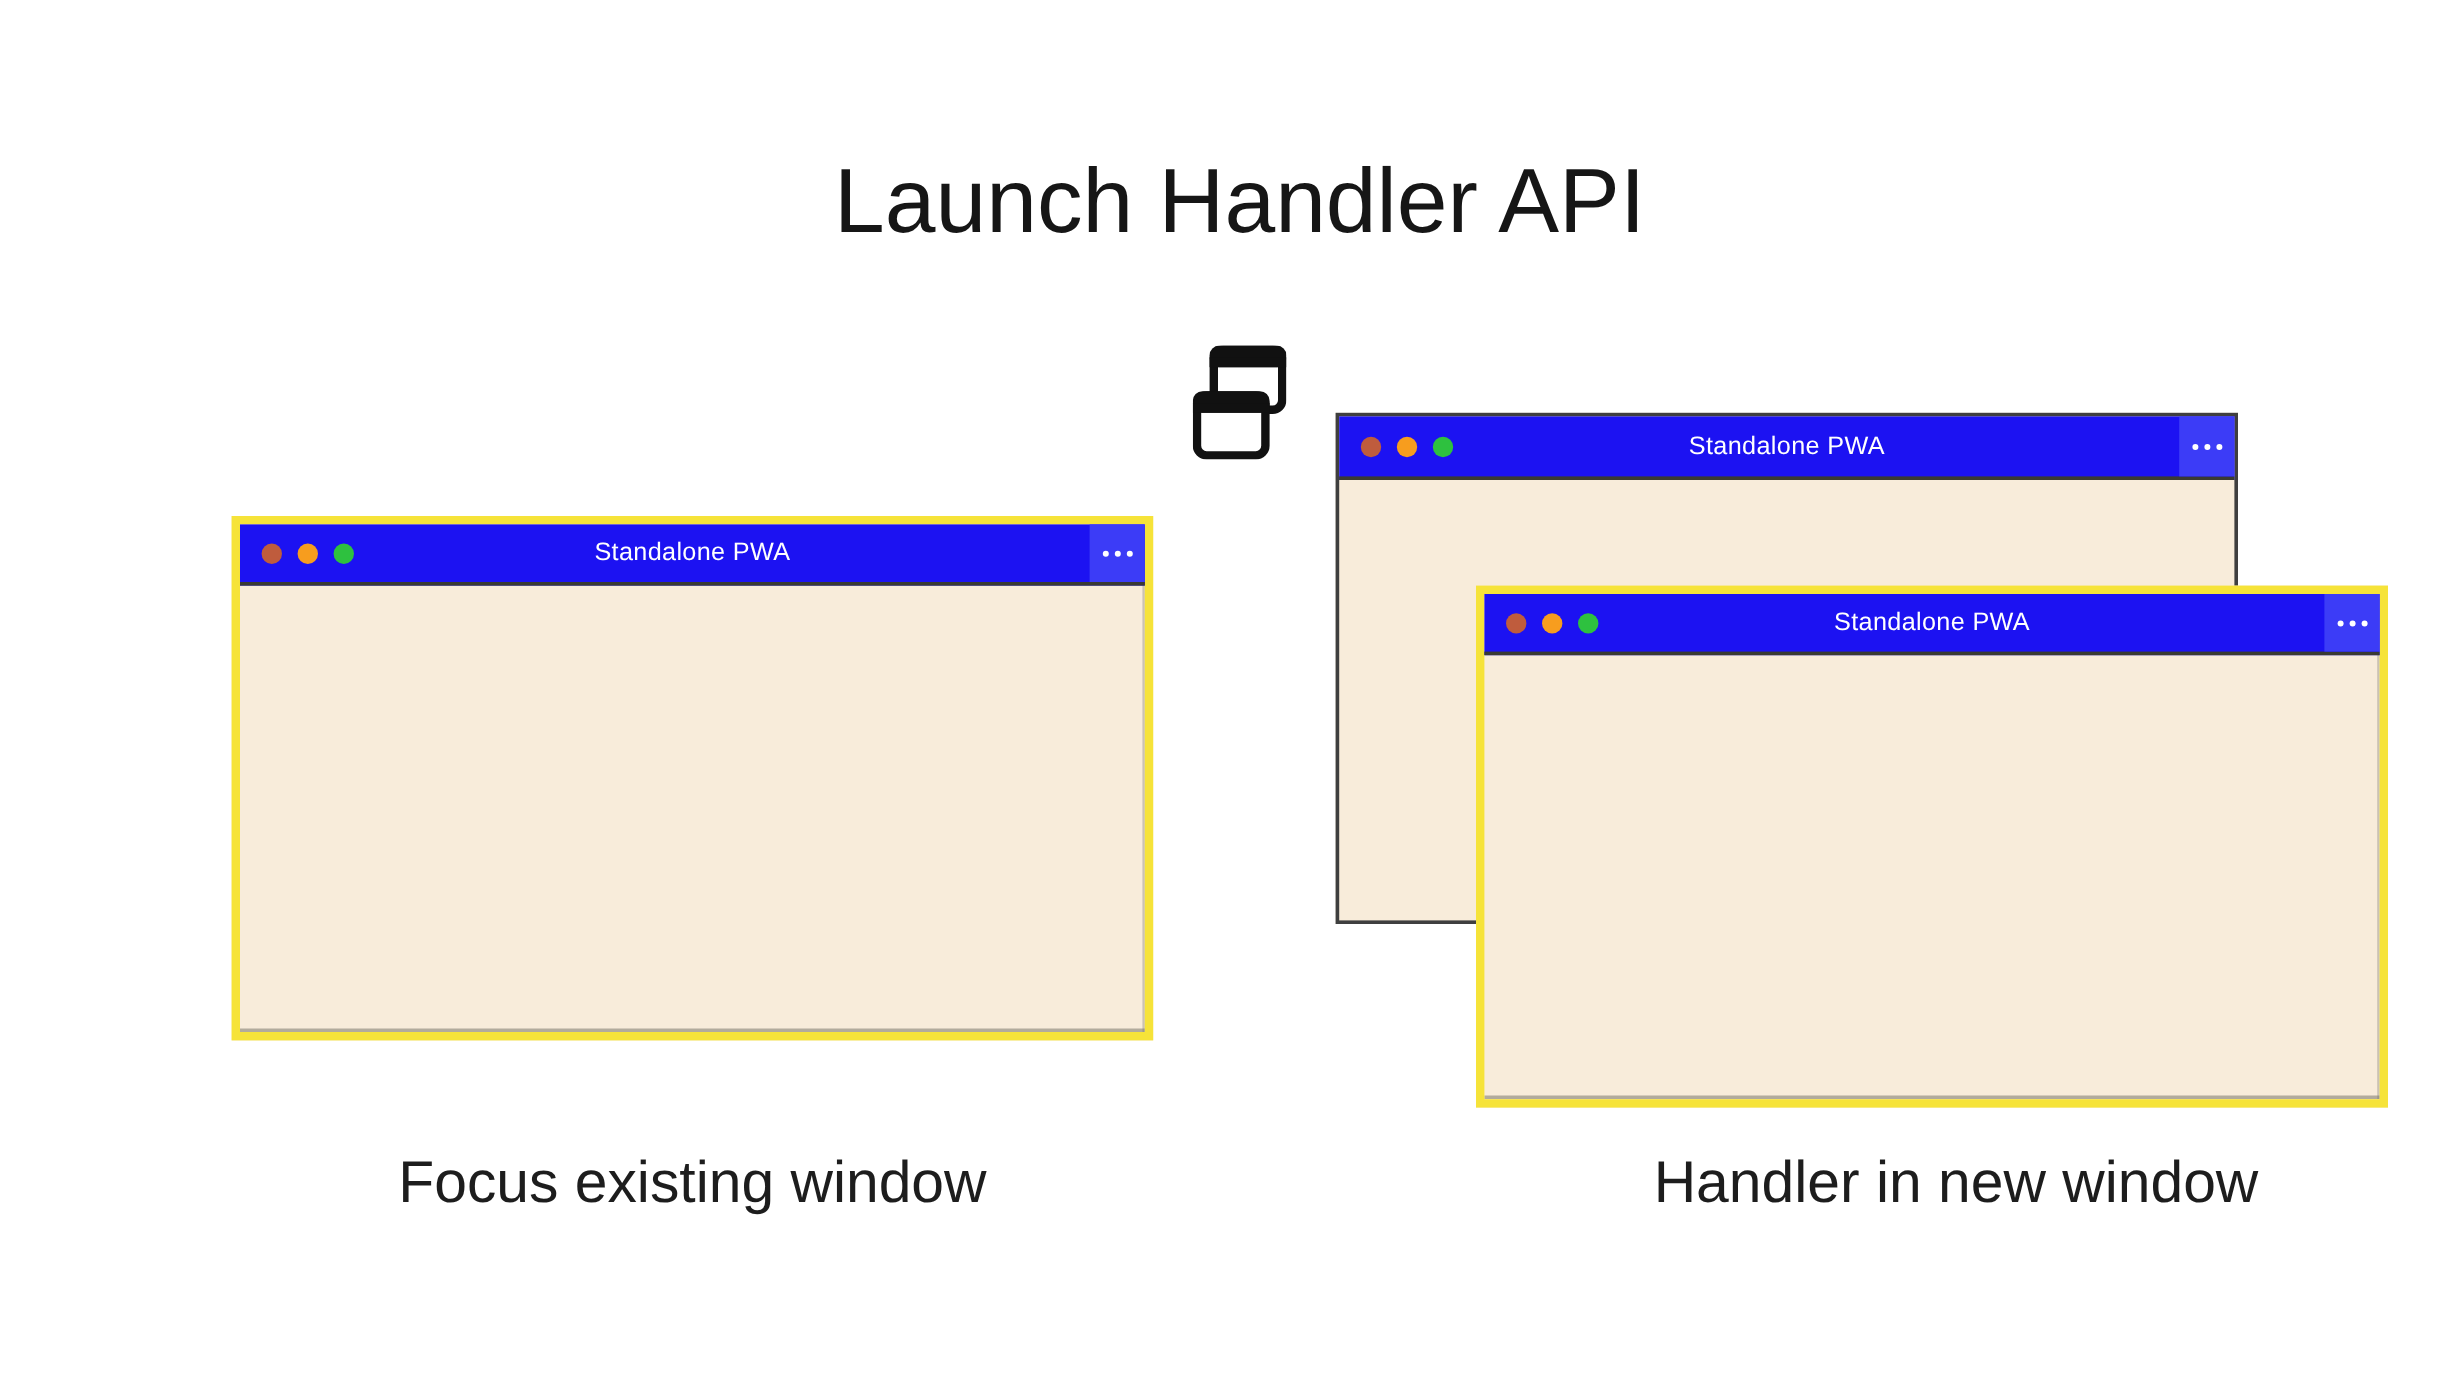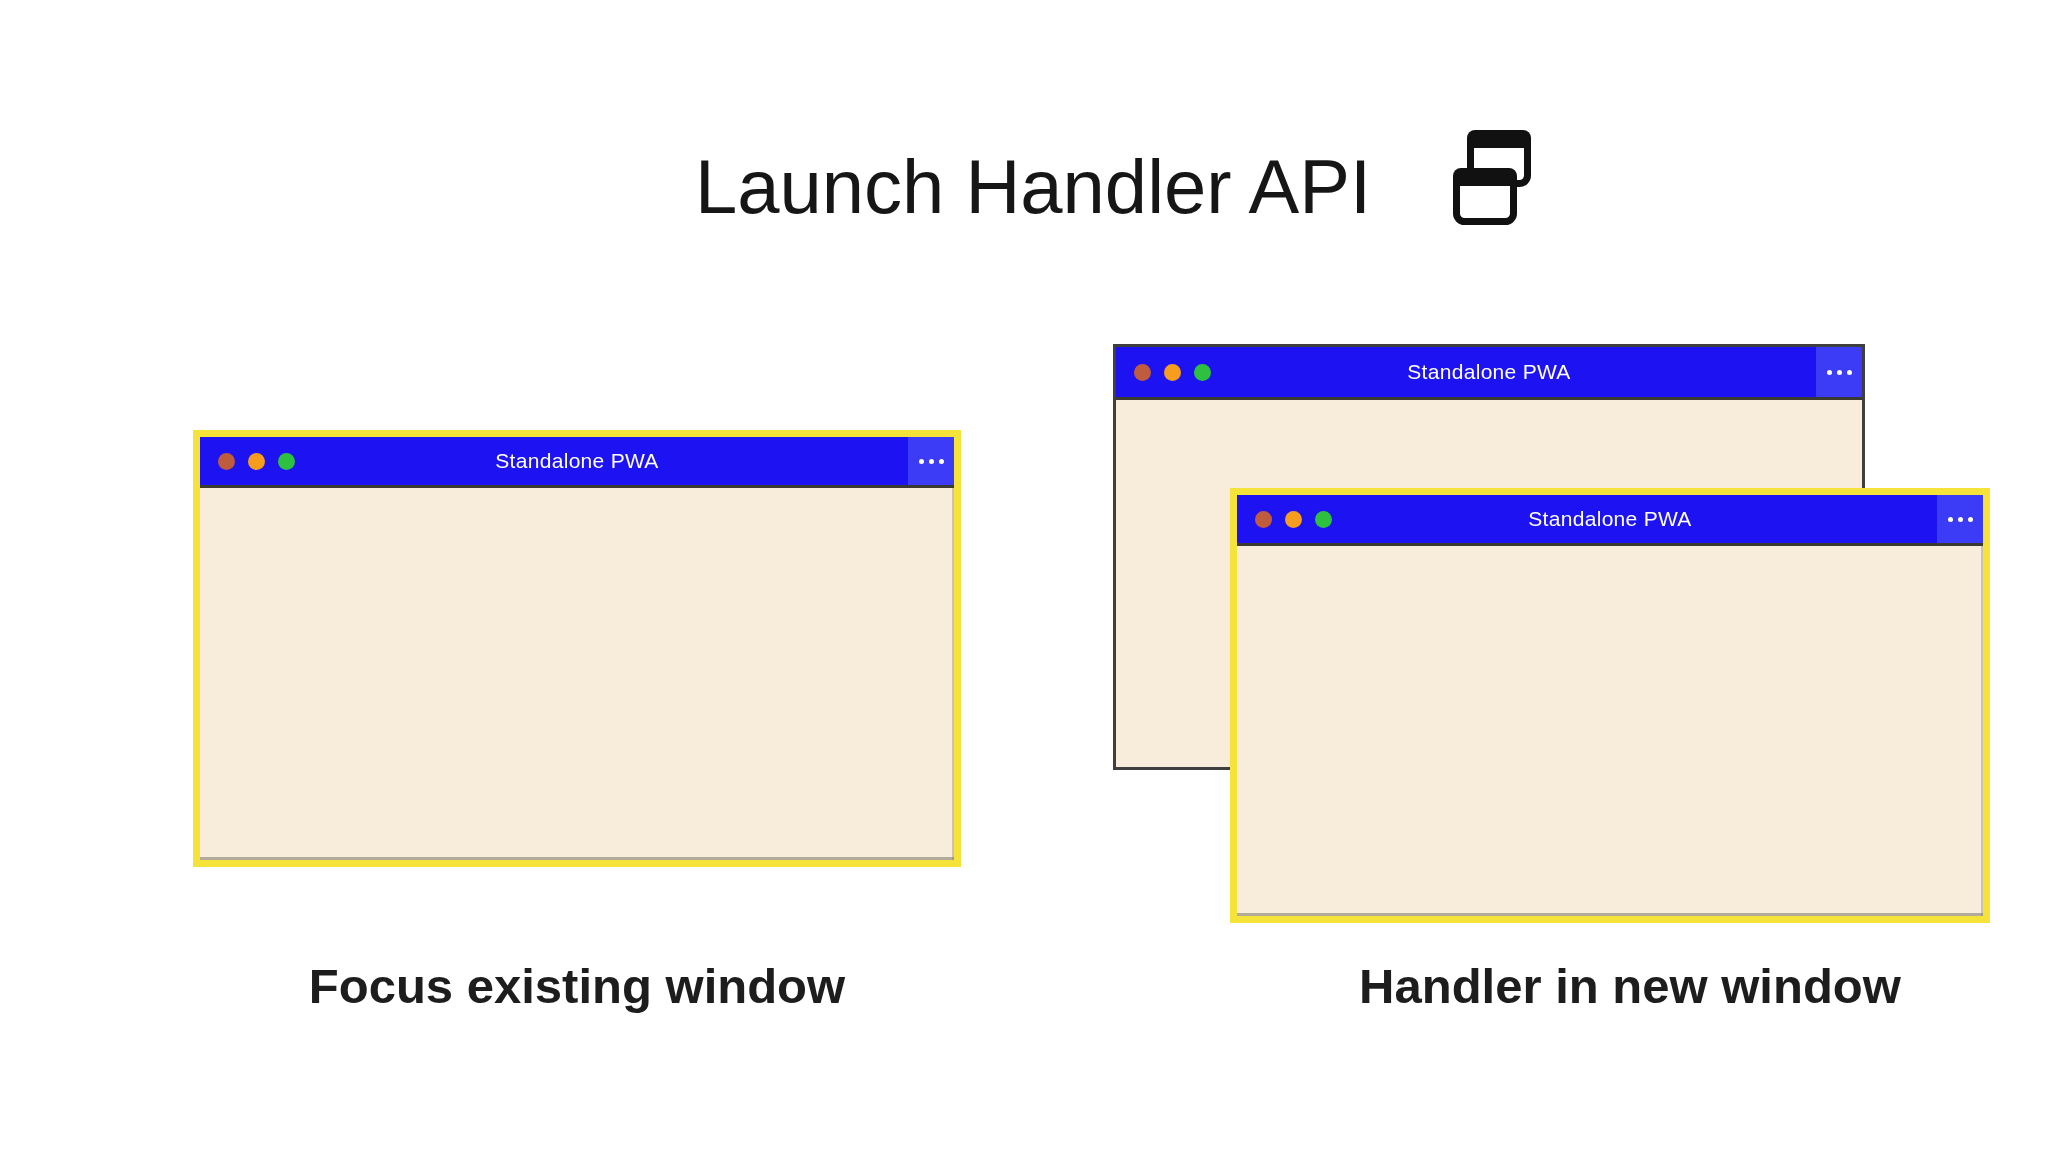--- a/index.html
+++ b/index.html
@@ -11,22 +11,23 @@
     font-family: "Liberation Sans", sans-serif;
     overflow: hidden;
   }
 
   
   .title-row {
     position: absolute;
     left: 695px;
     top: 130px;
     display: flex;
-    align-items: flex-end;
+    align-items: center;
     gap: 82px;
+    flex-direction: column;
   }
   .main-title {
     font-size: 76px;
     line-height: 1;
     font-weight: 400;
     color: #161616;
     white-space: nowrap;
   }
   .hero-icon { display: block; }
 
@@ -93,21 +94,21 @@
   #win-back .titlebar-title { line-height: 50px; }
   #win-back .traffic-lights { height: 50px; }
   #win-back .more-menu { height: 50px; }
 
   
   .caption {
     position: absolute;
     top: 958px;
     text-align: center;
     font-size: 49px;
-    font-weight: 700;
+    font-weight: 400;
     color: #1d1d1d;
     white-space: nowrap;
   }
   #caption-left  { left: 193px;  width: 768px; }
   #caption-right { left: 1250px; width: 760px; }
 </style>
 </head>
 <body>
 
 <div class="canvas">

